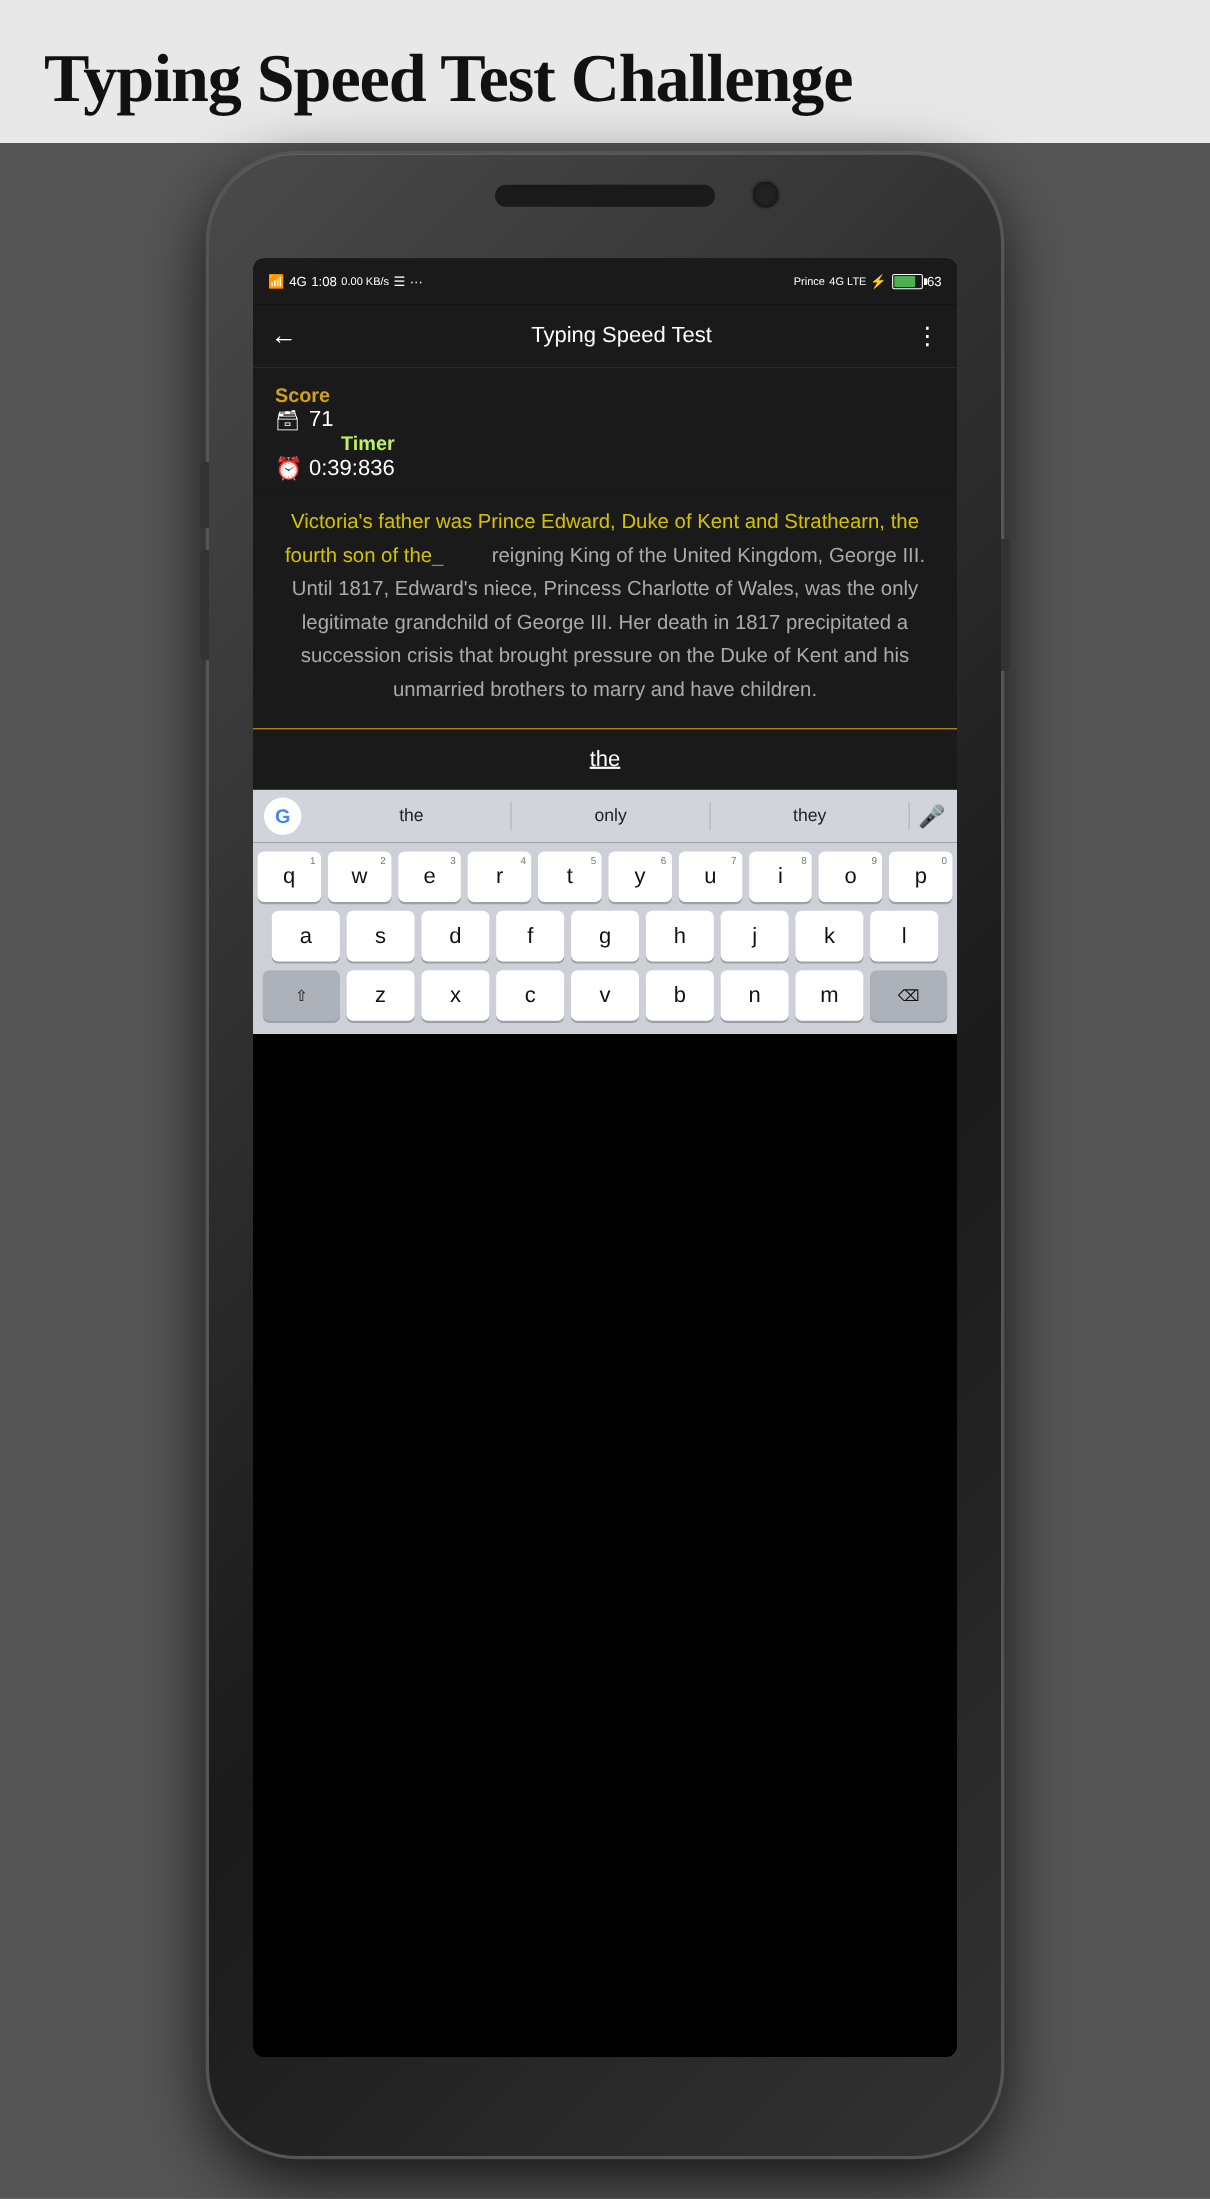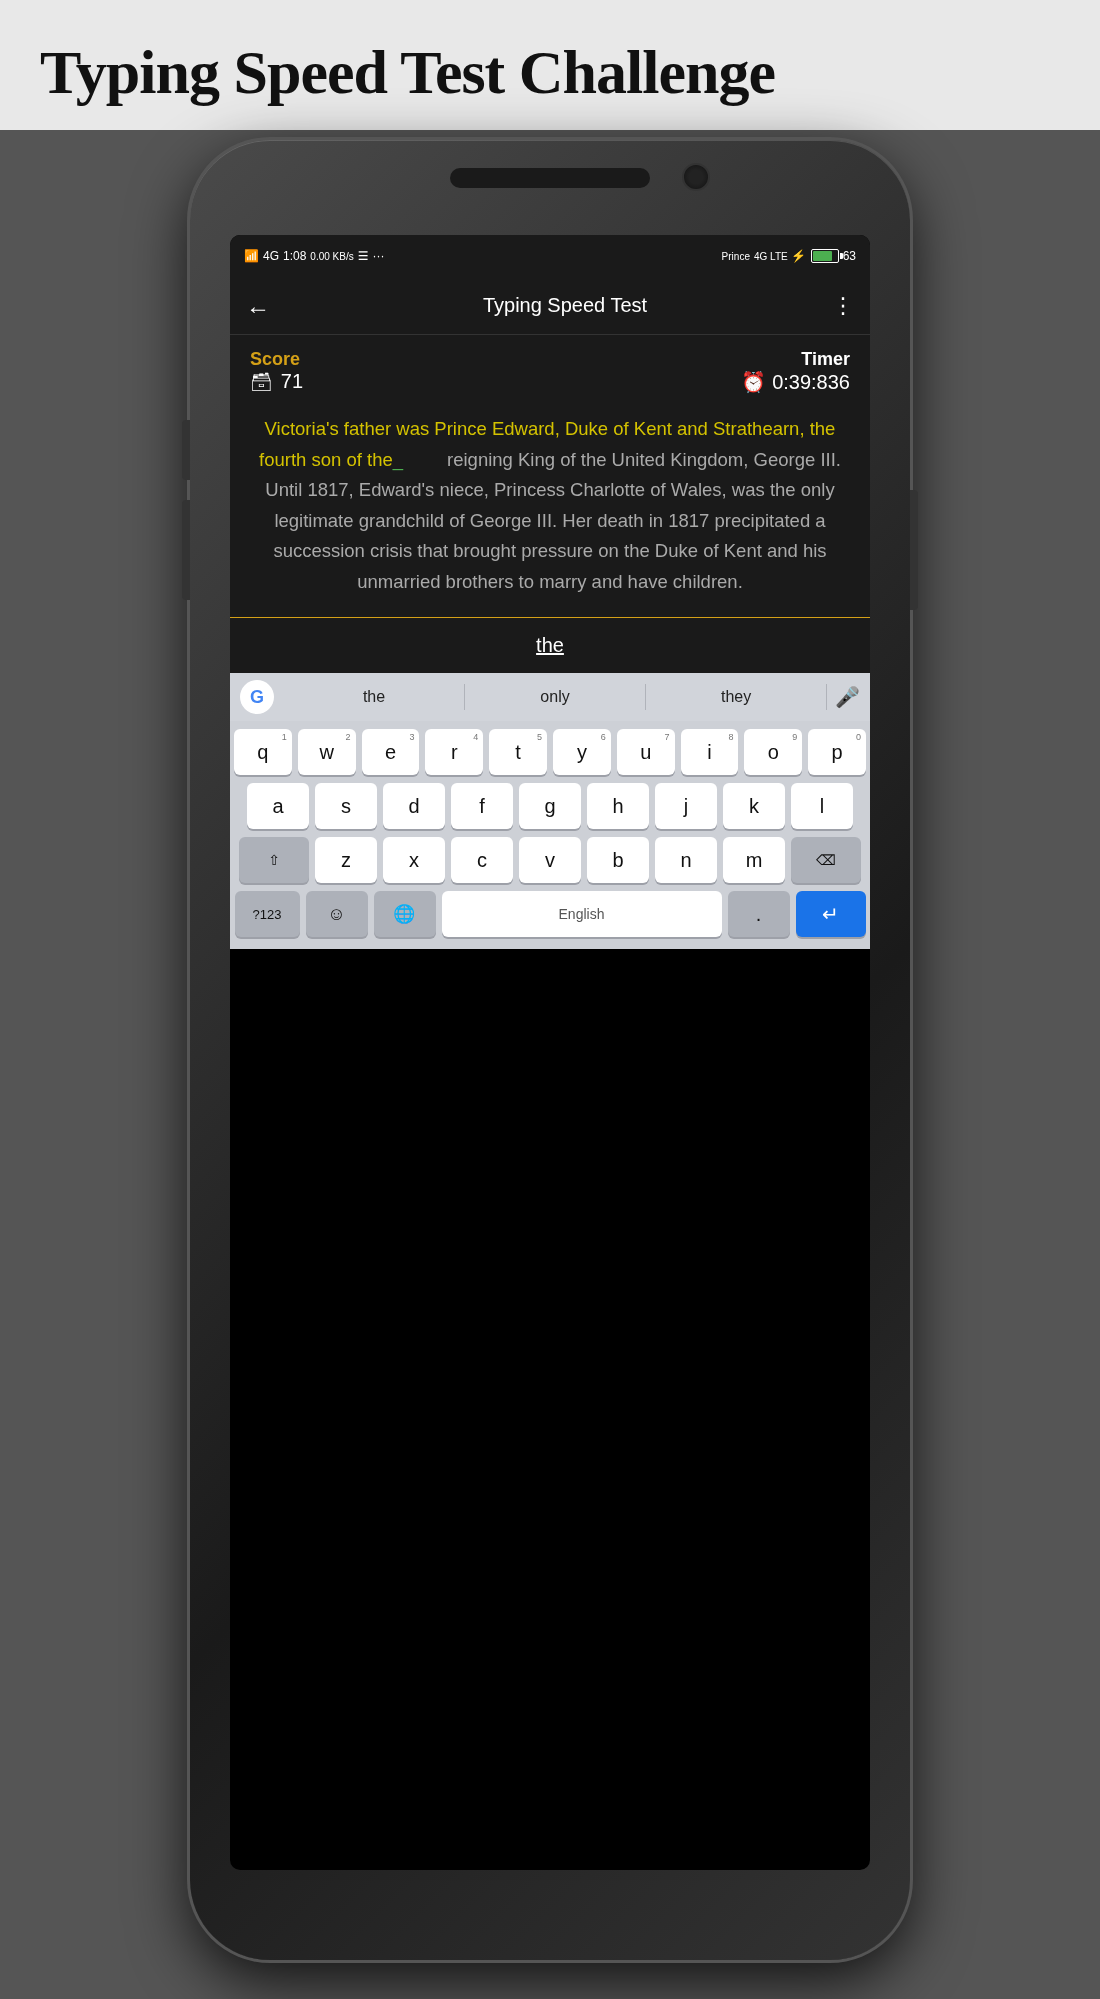--- a/index.html
+++ b/index.html
@@ -194,20 +194,21 @@
       cursor: pointer;
     }
 
     
     .score-timer-row {
       background: #1a1a1a;
       display: flex;
       justify-content: space-between;
       align-items: flex-start;
       padding: 14px 20px 10px 20px;
+      flex-direction: column;
     }
     .score-section {
       display: flex;
       flex-direction: column;
     }
     .score-label {
       color: #d4a017;
       font-size: 18px;
       font-weight: bold;
     }
@@ -220,21 +221,21 @@
     }
     .score-icon {
       font-size: 18px;
     }
     .timer-section {
       display: flex;
       flex-direction: column;
       align-items: flex-end;
     }
     .timer-label {
-      color: #ffffff;
+      color: #bef264;
       font-size: 18px;
       font-weight: bold;
     }
     .timer-value-row {
       display: flex;
       align-items: center;
       gap: 6px;
       color: #fff;
       font-size: 20px;
     }
@@ -509,26 +510,18 @@
             <div class="key">z</div>
             <div class="key">x</div>
             <div class="key">c</div>
             <div class="key">v</div>
             <div class="key">b</div>
             <div class="key">n</div>
             <div class="key">m</div>
             <div class="key key-special key-backspace">⌫</div>
           </div>
 
-          <div class="key-row">
-            <div class="key key-special key-123">?123</div>
-            <div class="key key-emoji">☺</div>
-            <div class="key key-globe">🌐</div>
-            <div class="key key-space">English</div>
-            <div class="key key-period">.</div>
-            <div class="key key-enter">↵</div>
-          </div>
         </div>
 
       </div>
     </div>
   </div>
 </div>
 
 </body></html>

